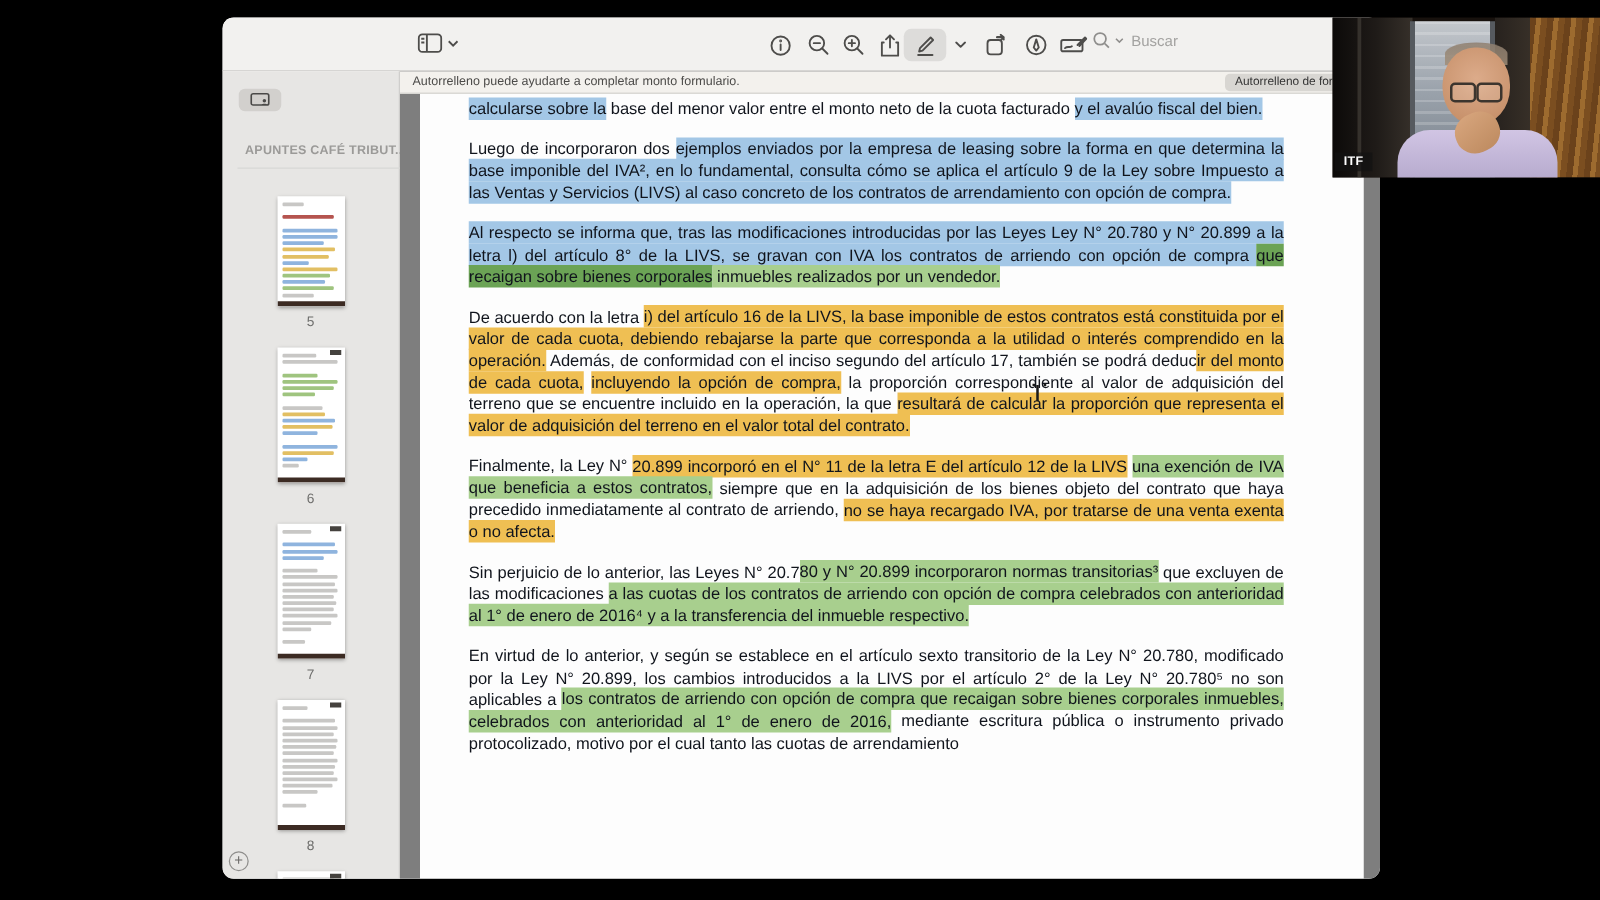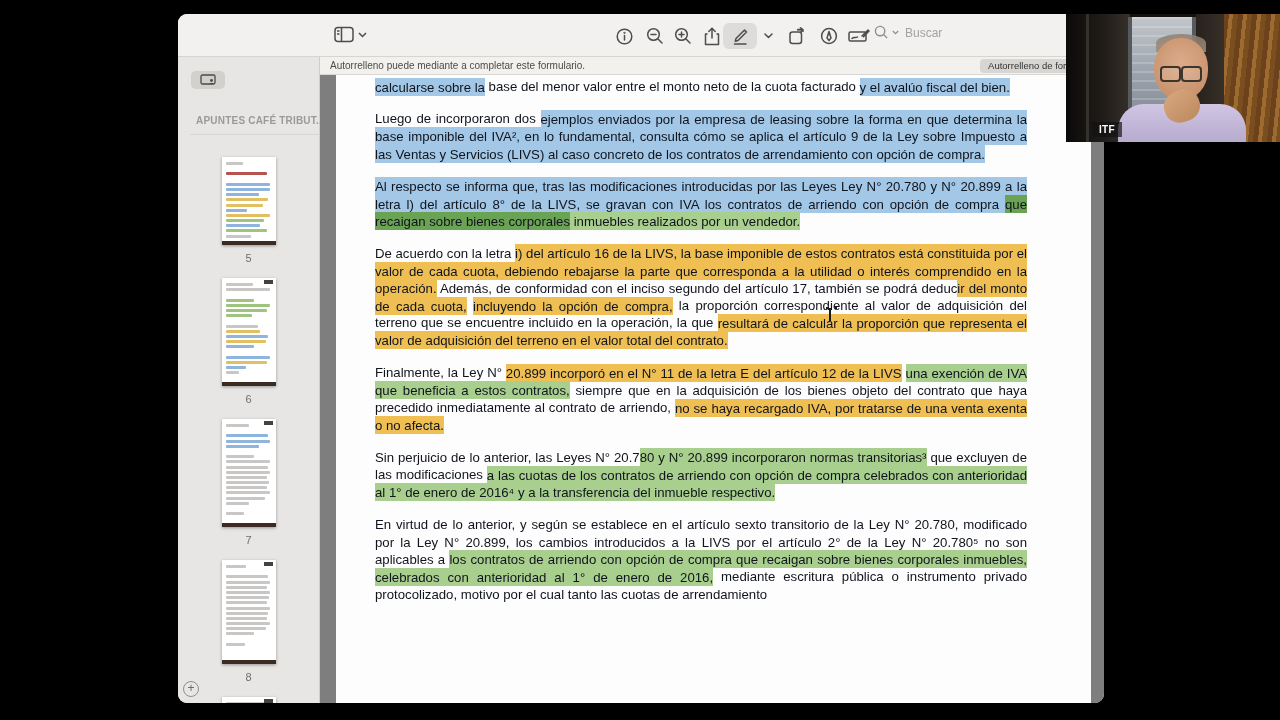--- a/index.html
+++ b/index.html
@@ -97,21 +97,21 @@
             background:radial-gradient(circle at 50% 40%, #dcab8a 0%, #c8926c 75%, #b07a55 100%); }
   .wc-hair { position:absolute; left:90px; top:20px; width:50px; height:18px;
             border-radius:50% 50% 0 0; background:linear-gradient(180deg,#8e7e6e,#a08d78); opacity:.85; }
   .wc-glasses { position:absolute; left:94px; top:52px; width:42px; height:13px; }
   .wc-glasses::before, .wc-glasses::after { content:""; position:absolute; top:0; width:17px; height:12px;
             border:2px solid #3c352e; border-radius:4px; background:rgba(255,255,255,.12); }
   .wc-glasses::before { left:0; } .wc-glasses::after { right:0; }
   .wc-hand { position:absolute; left:98px; top:76px; width:36px; height:32px; border-radius:46%;
             transform:rotate(-22deg); background:linear-gradient(160deg,#d8a67e,#bd8a5f); }
   .wc-name-badge { position:absolute; left:2px; bottom:5px; background:rgba(18,18,18,.68);
-            color:#fff; font-size:10px; font-weight:bold; padding:2px 7px; letter-spacing:.3px;margin-left:24px; }
+            color:#fff; font-size:10px; font-weight:bold; padding:2px 7px; letter-spacing:.3px; }
 </style>
 </head>
 <body>
 
 <div class="app-window">
 
   <div class="toolbar">
     <div class="tb-sidebar-group">
       <svg width="20" height="17" viewBox="0 0 20 17" style="stroke:#4e4d4b;fill:none;stroke-width:1.5">
         <rect x="1" y="1.5" width="18" height="14" rx="3"></rect>
@@ -300,21 +300,21 @@
             <div class="thumb-page has-logo" style="height: 16px;">
               <div class="stripe" style="width: 90%; background: rgb(200, 199, 197);"></div>
             </div>
           </div>
         </div>
       <div class="sidebar-zoom-btn">+</div>
     </div>
 
     <div class="content">
       <div class="autofill-bar">
-        <span class="autofill-msg">Autorrelleno puede mediante a completar este formulario.</span>
+        <span class="autofill-msg">Autorrelleno puede ayudarte a completar monto formulario.</span>
         <span class="autofill-btn">Autorrelleno de formular</span>
       </div>
       <div class="doc-area">
         <div class="doc-page">
           <div class="doc-text">
               <p><span class="hl hl-blue">calcularse sobre la</span><span> base del menor valor entre el monto neto de la cuota facturado </span><span class="hl hl-blue">y el avalúo fiscal del bien.</span></p>
               <p><span>Luego de incorporaron dos </span><span class="hl hl-blue">ejemplos enviados por la empresa de leasing sobre la forma en que determina la base imponible del IVA², en lo fundamental, consulta cómo se aplica el artículo 9 de la Ley sobre Impuesto a las Ventas y Servicios (LIVS) al caso concreto de los contratos de arrendamiento con opción de compra.</span></p>
               <p><span class="hl hl-blue">Al respecto se informa que, tras las modificaciones introducidas por las Leyes Ley N° 20.780 y N° 20.899 a la letra l) del artículo 8° de la LIVS, se gravan con IVA los contratos de arriendo con opción de compra </span><span class="hl hl-darkgreen">que recaigan sobre bienes corporales</span><span class="hl hl-green"> inmuebles realizados por un vendedor.</span></p>
               <p><span>De acuerdo con la letra </span><span class="hl hl-yellow">i) del artículo 16 de la LIVS, la base imponible de estos contratos está constituida por el valor de cada cuota, debiendo rebajarse la parte que corresponda a la utilidad o interés comprendido en la operación.</span><span> Además, de conformidad con el inciso segundo del artículo 17, también se podrá deduc</span><span class="hl hl-yellow">ir del monto de cada cuota,</span><span> </span><span class="hl hl-yellow">incluyendo la opción de compra,</span><span> la proporción correspondiente al valor de adquisición del terreno que se encuentre incluido en la operación, la que </span><span class="hl hl-yellow">resultará de calcular la proporción que representa el valor de adquisición del terreno en el valor total del contrato.</span></p>
               <p><span>Finalmente, la Ley N° </span><span class="hl hl-yellow">20.899 incorporó en el N° 11 de la letra E del artículo 12 de la LIVS</span><span> </span><span class="hl hl-green">una exención de IVA que beneficia a estos contratos,</span><span> siempre que en la adquisición de los bienes objeto del contrato que haya precedido inmediatamente al contrato de arriendo, </span><span class="hl hl-yellow">no se haya recargado IVA, por tratarse de una venta exenta o no afecta.</span></p>

